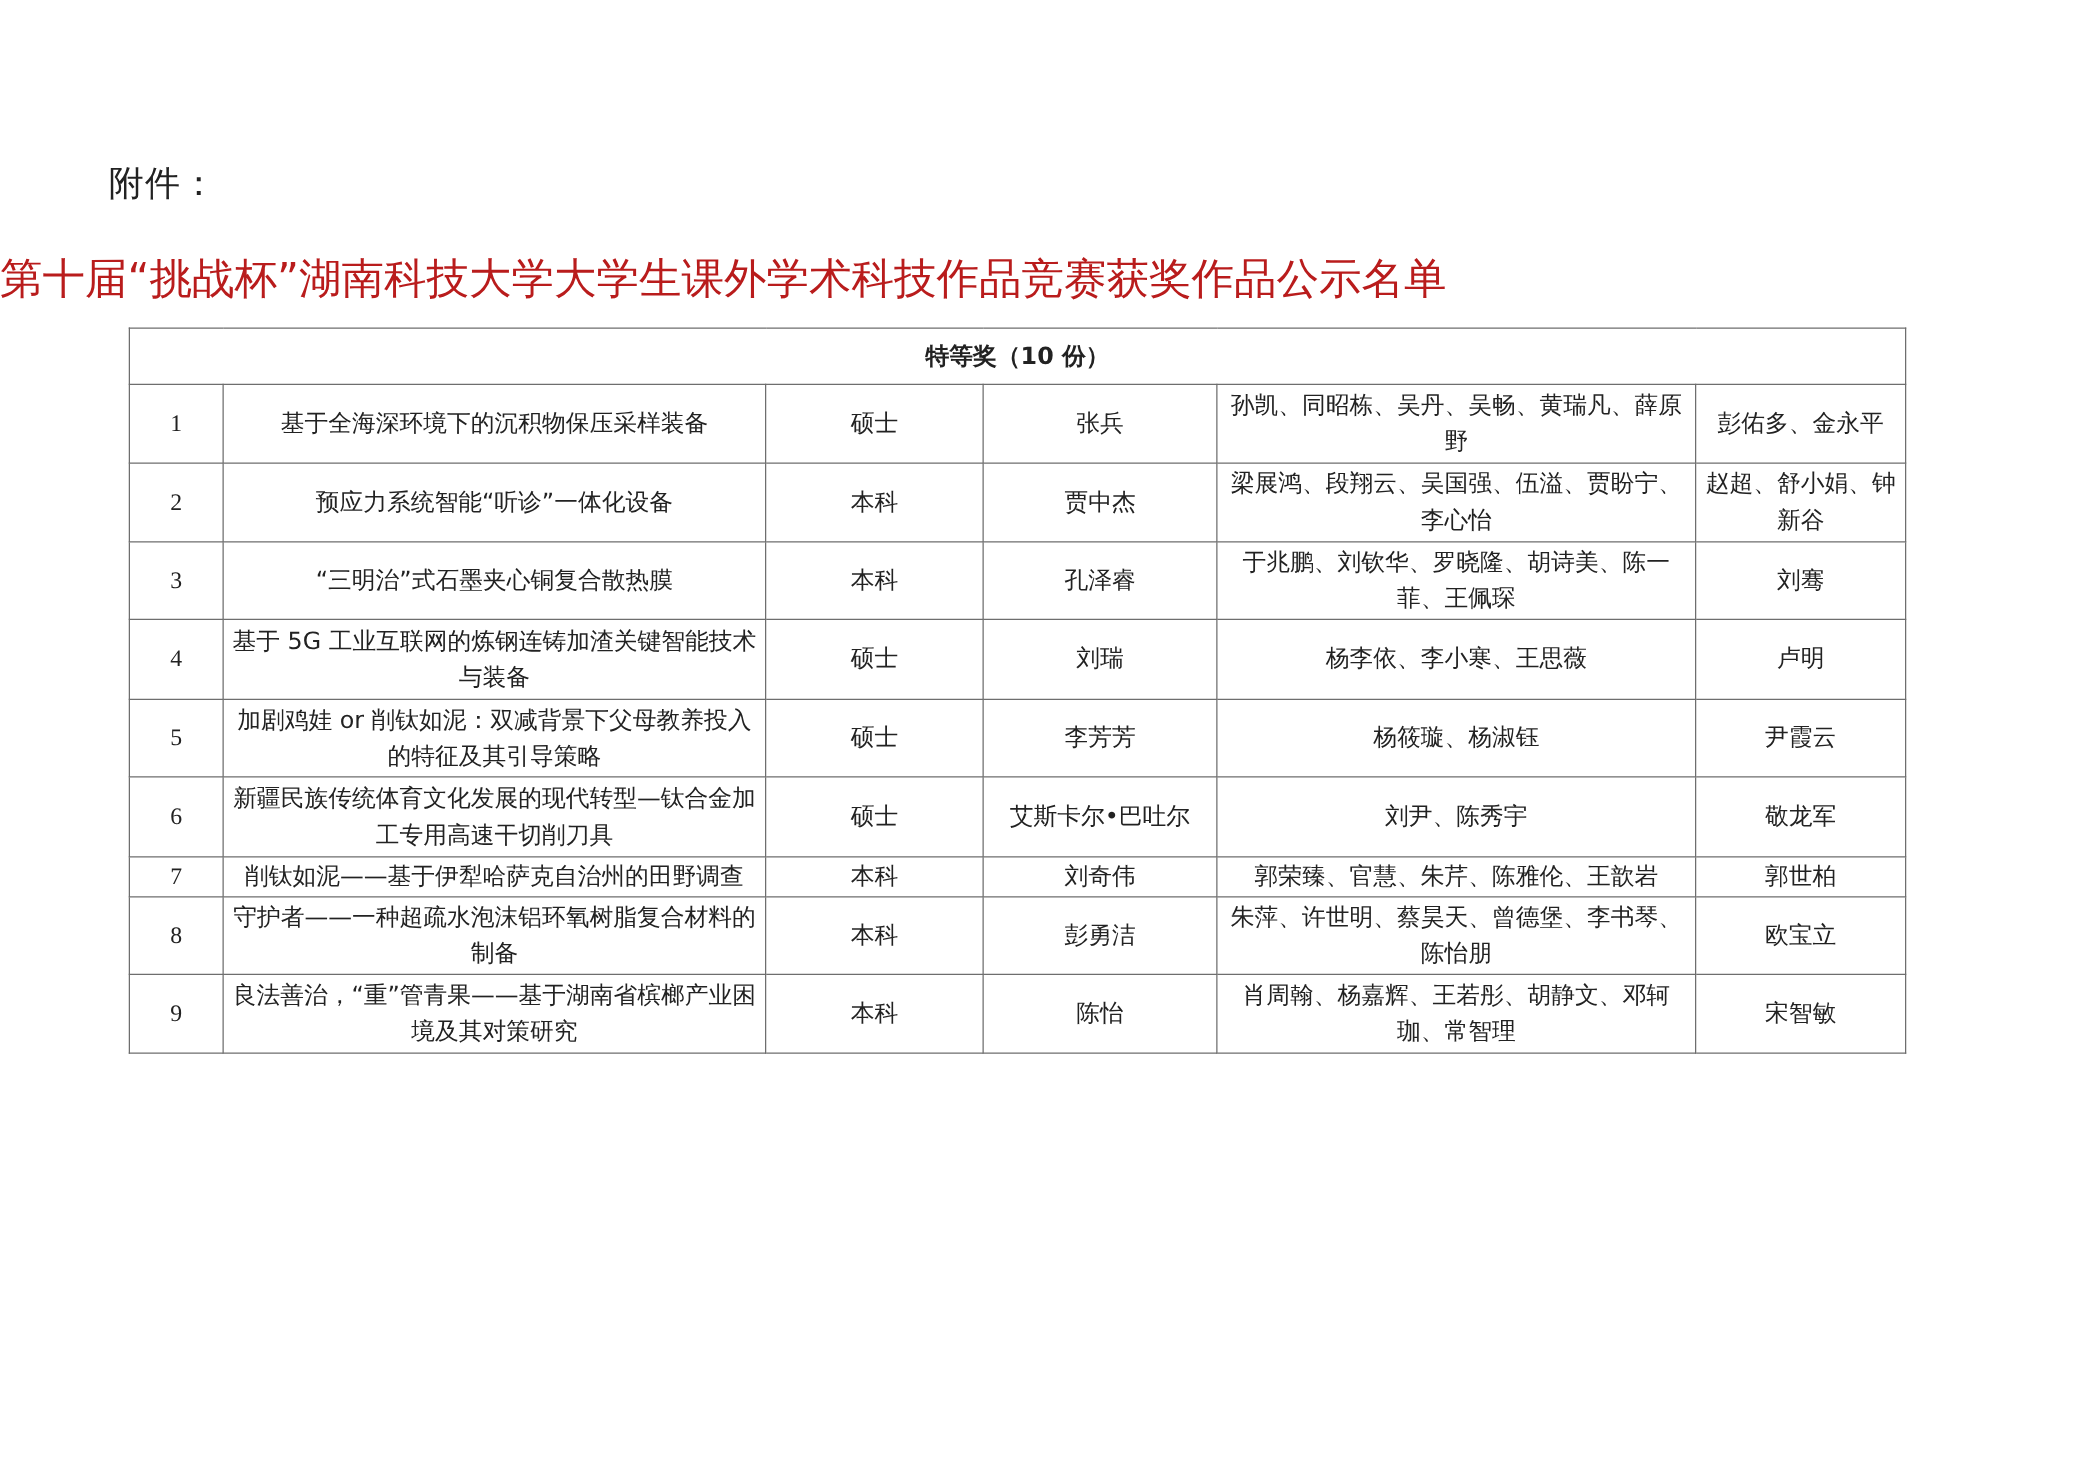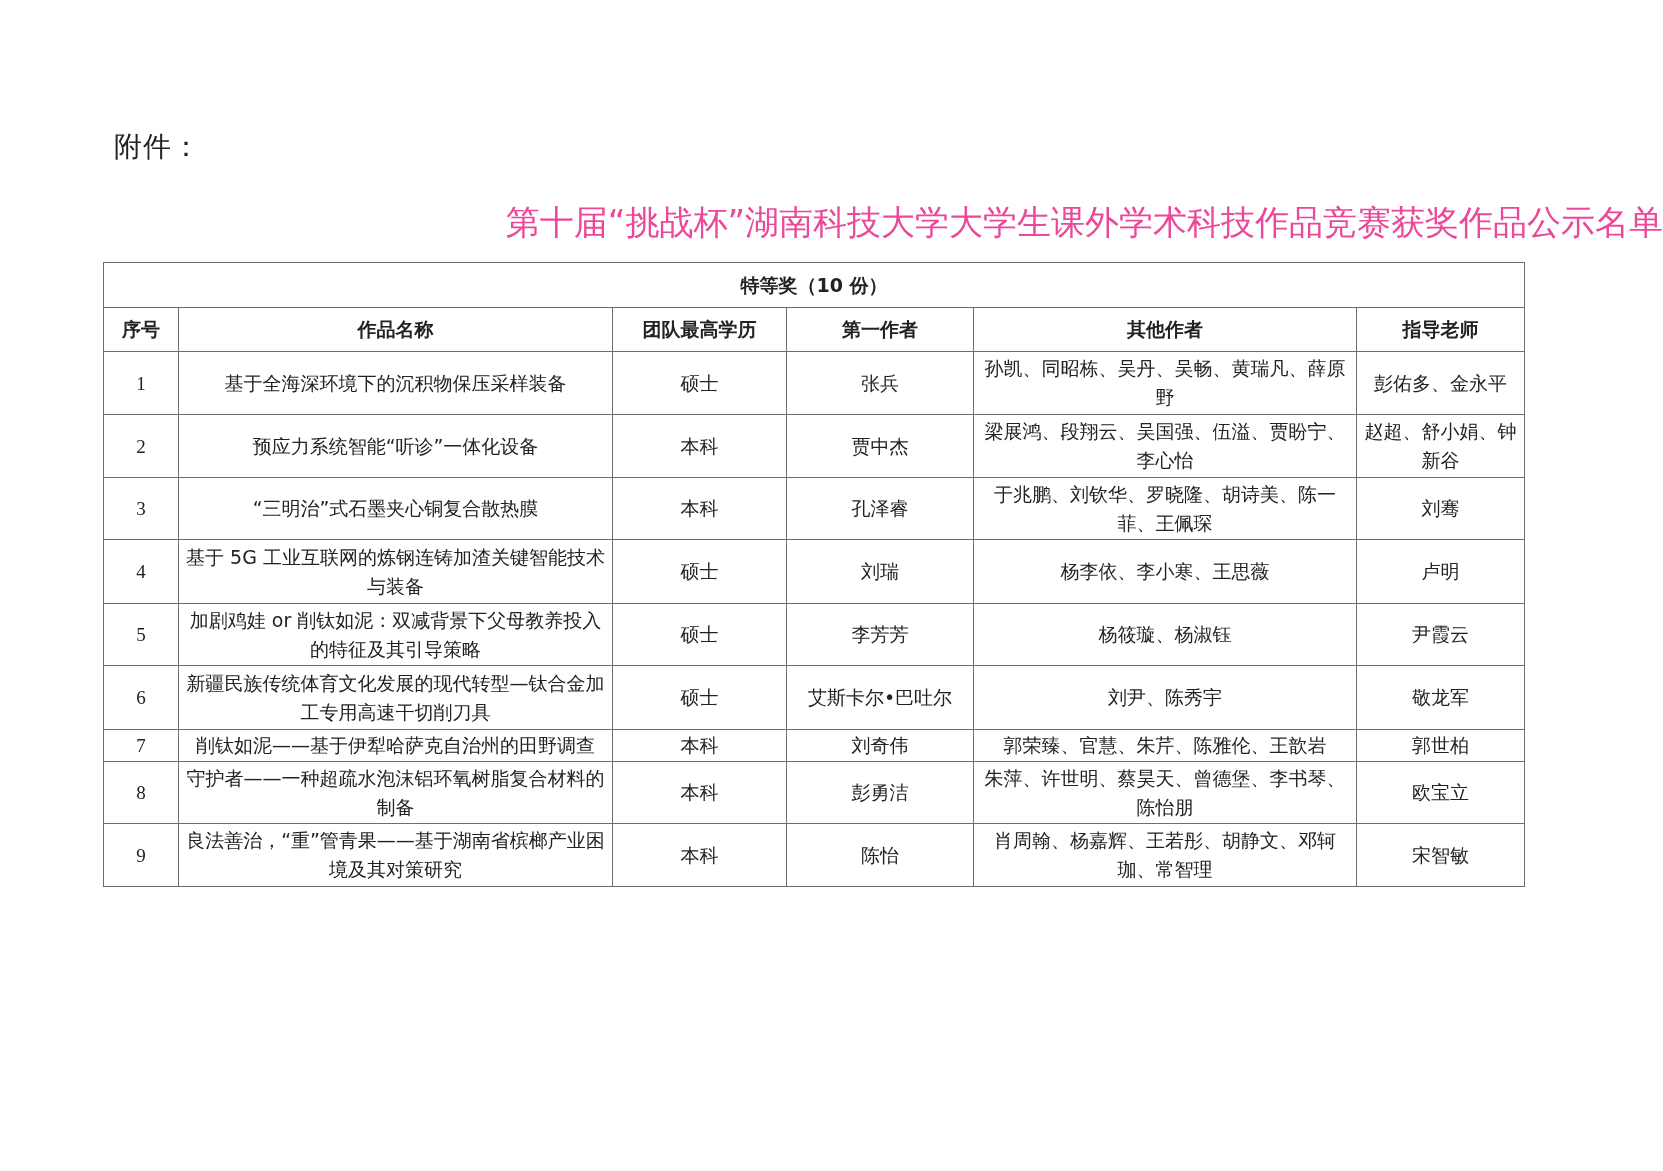--- a/index.html
+++ b/index.html
@@ -1,20 +1,20 @@
 <!DOCTYPE html>
 <html><head>
 <meta charset="utf-8">
 <style>
   html, body { margin:0; padding:0; background:#ffffff; }
   body { width:1663px; height:1171px; position:relative; overflow:hidden;
          font-family:"DejaVu Sans", "Liberation Sans", sans-serif; color:#1a1a1a; }
-  .attach { position:absolute; left:114px; top:128px; font-size:28px; letter-spacing:1px; color:#222; }
-  .title { position:absolute; left:0; width:1663px; top:200px; text-align:right;
-           font-size:34px; font-weight:normal; letter-spacing:0px; color:#ec4899; white-space:nowrap; }
+  .attach { position:absolute; left:87px; top:128px; font-size:28px; letter-spacing:1px; color:#222; }
+  .title { position:absolute; left:0; width:1663px; top:200px; text-align:left;
+           font-size:34px; font-weight:normal; letter-spacing:0px; color:#b91c1c; white-space:nowrap; }
   table.award { position:absolute; left:103px; top:262px; width:1421px; border-collapse:collapse;
                 table-layout:fixed; }
   table.award td, table.award th { border:1.5px solid #6e6e6e; text-align:center; vertical-align:middle;
                 padding:0 6px; font-size:19px; line-height:29px; color:#222; }
   .sec-row th { height:44px; font-size:24px; font-weight:bold; color:#111; }
   .hdr-row th { height:43px; font-size:18px; font-weight:bold; color:#111; }
   td.idx { font-family:"Liberation Serif", "DejaVu Serif", serif; font-size:19px; }
 </style>
 </head>
 <body>
@@ -27,28 +27,20 @@
     <col style="width:75px">
     <col style="width:434px">
     <col style="width:174px">
     <col style="width:187px">
     <col style="width:383px">
     <col style="width:168px">
   </colgroup>
   <thead>
     <tr class="sec-row">
       <th colspan="6">特等奖（10 份）</th>
-    </tr>
-    <tr class="hdr-row">
-      <th>序号</th>
-      <th>作品名称</th>
-      <th>团队最高学历</th>
-      <th>第一作者</th>
-      <th>其他作者</th>
-      <th>指导老师</th>
     </tr>
   </thead>
   <tbody>
     <tr style="height:63px">
       <td class="idx">1</td>
       <td>基于全海深环境下的沉积物保压采样装备</td>
       <td>硕士</td>
       <td>张兵</td>
       <td>孙凯、同昭栋、吴丹、吴畅、黄瑞凡、薛原野</td>
       <td>彭佑多、金永平</td>

